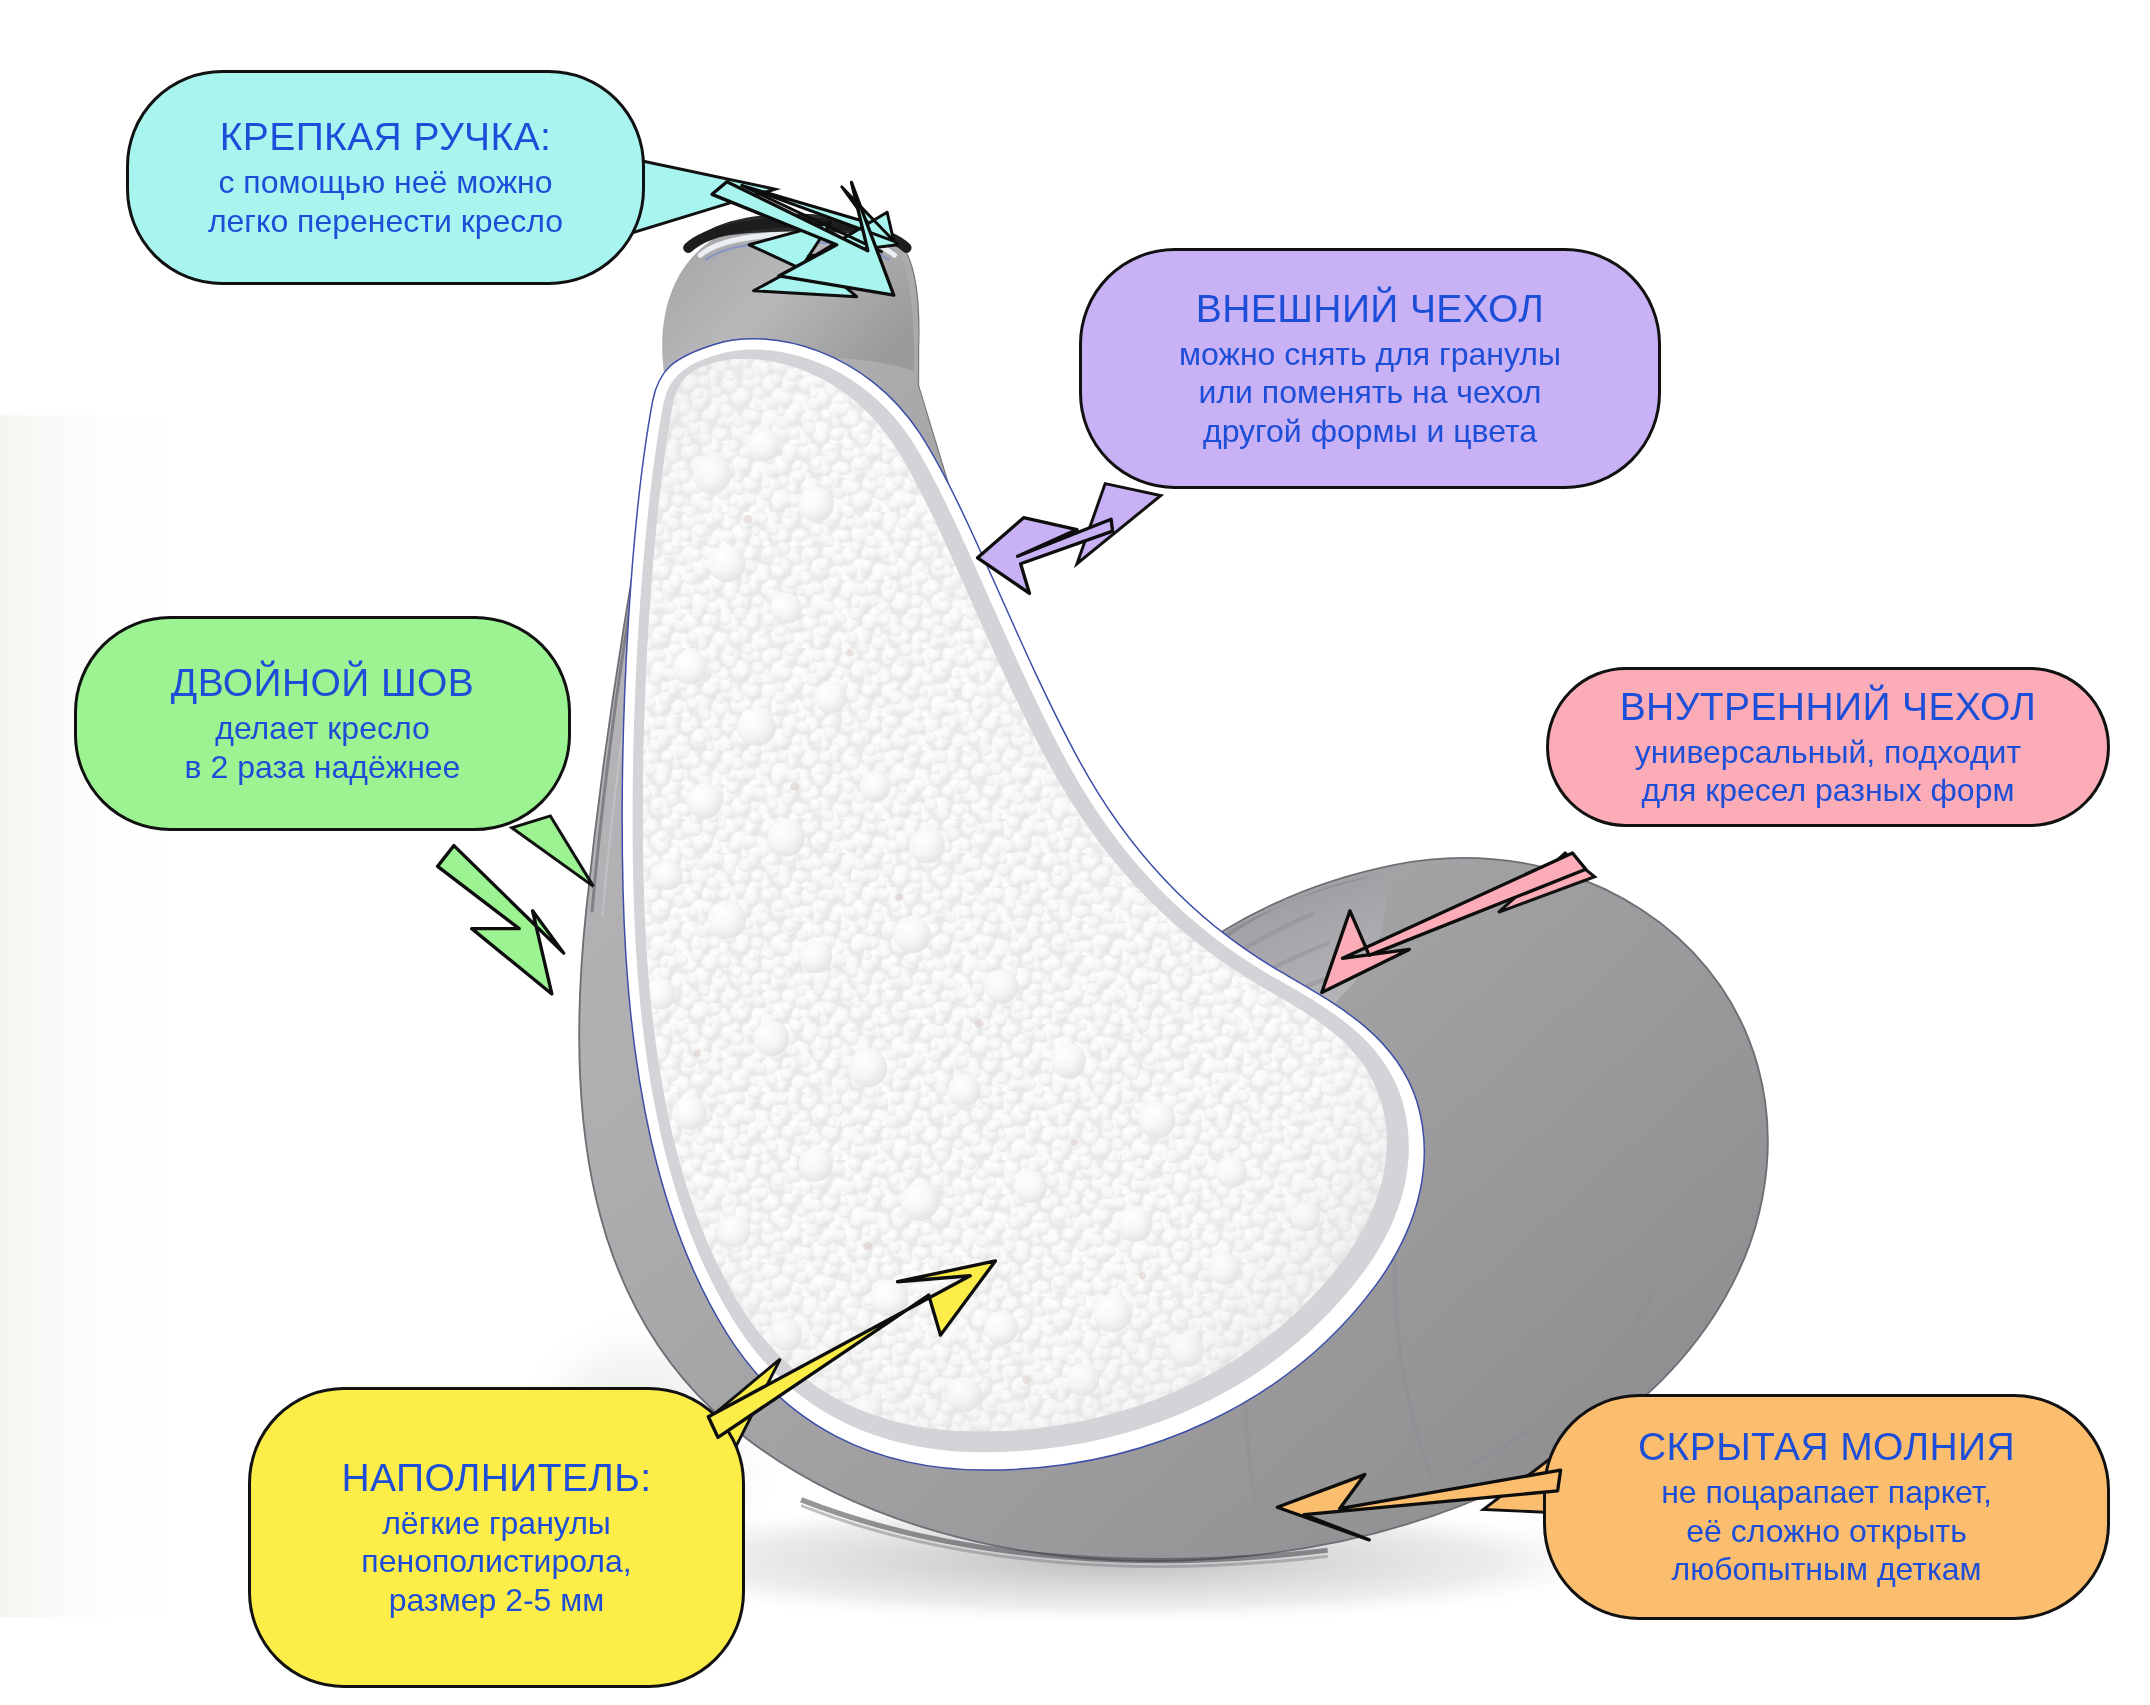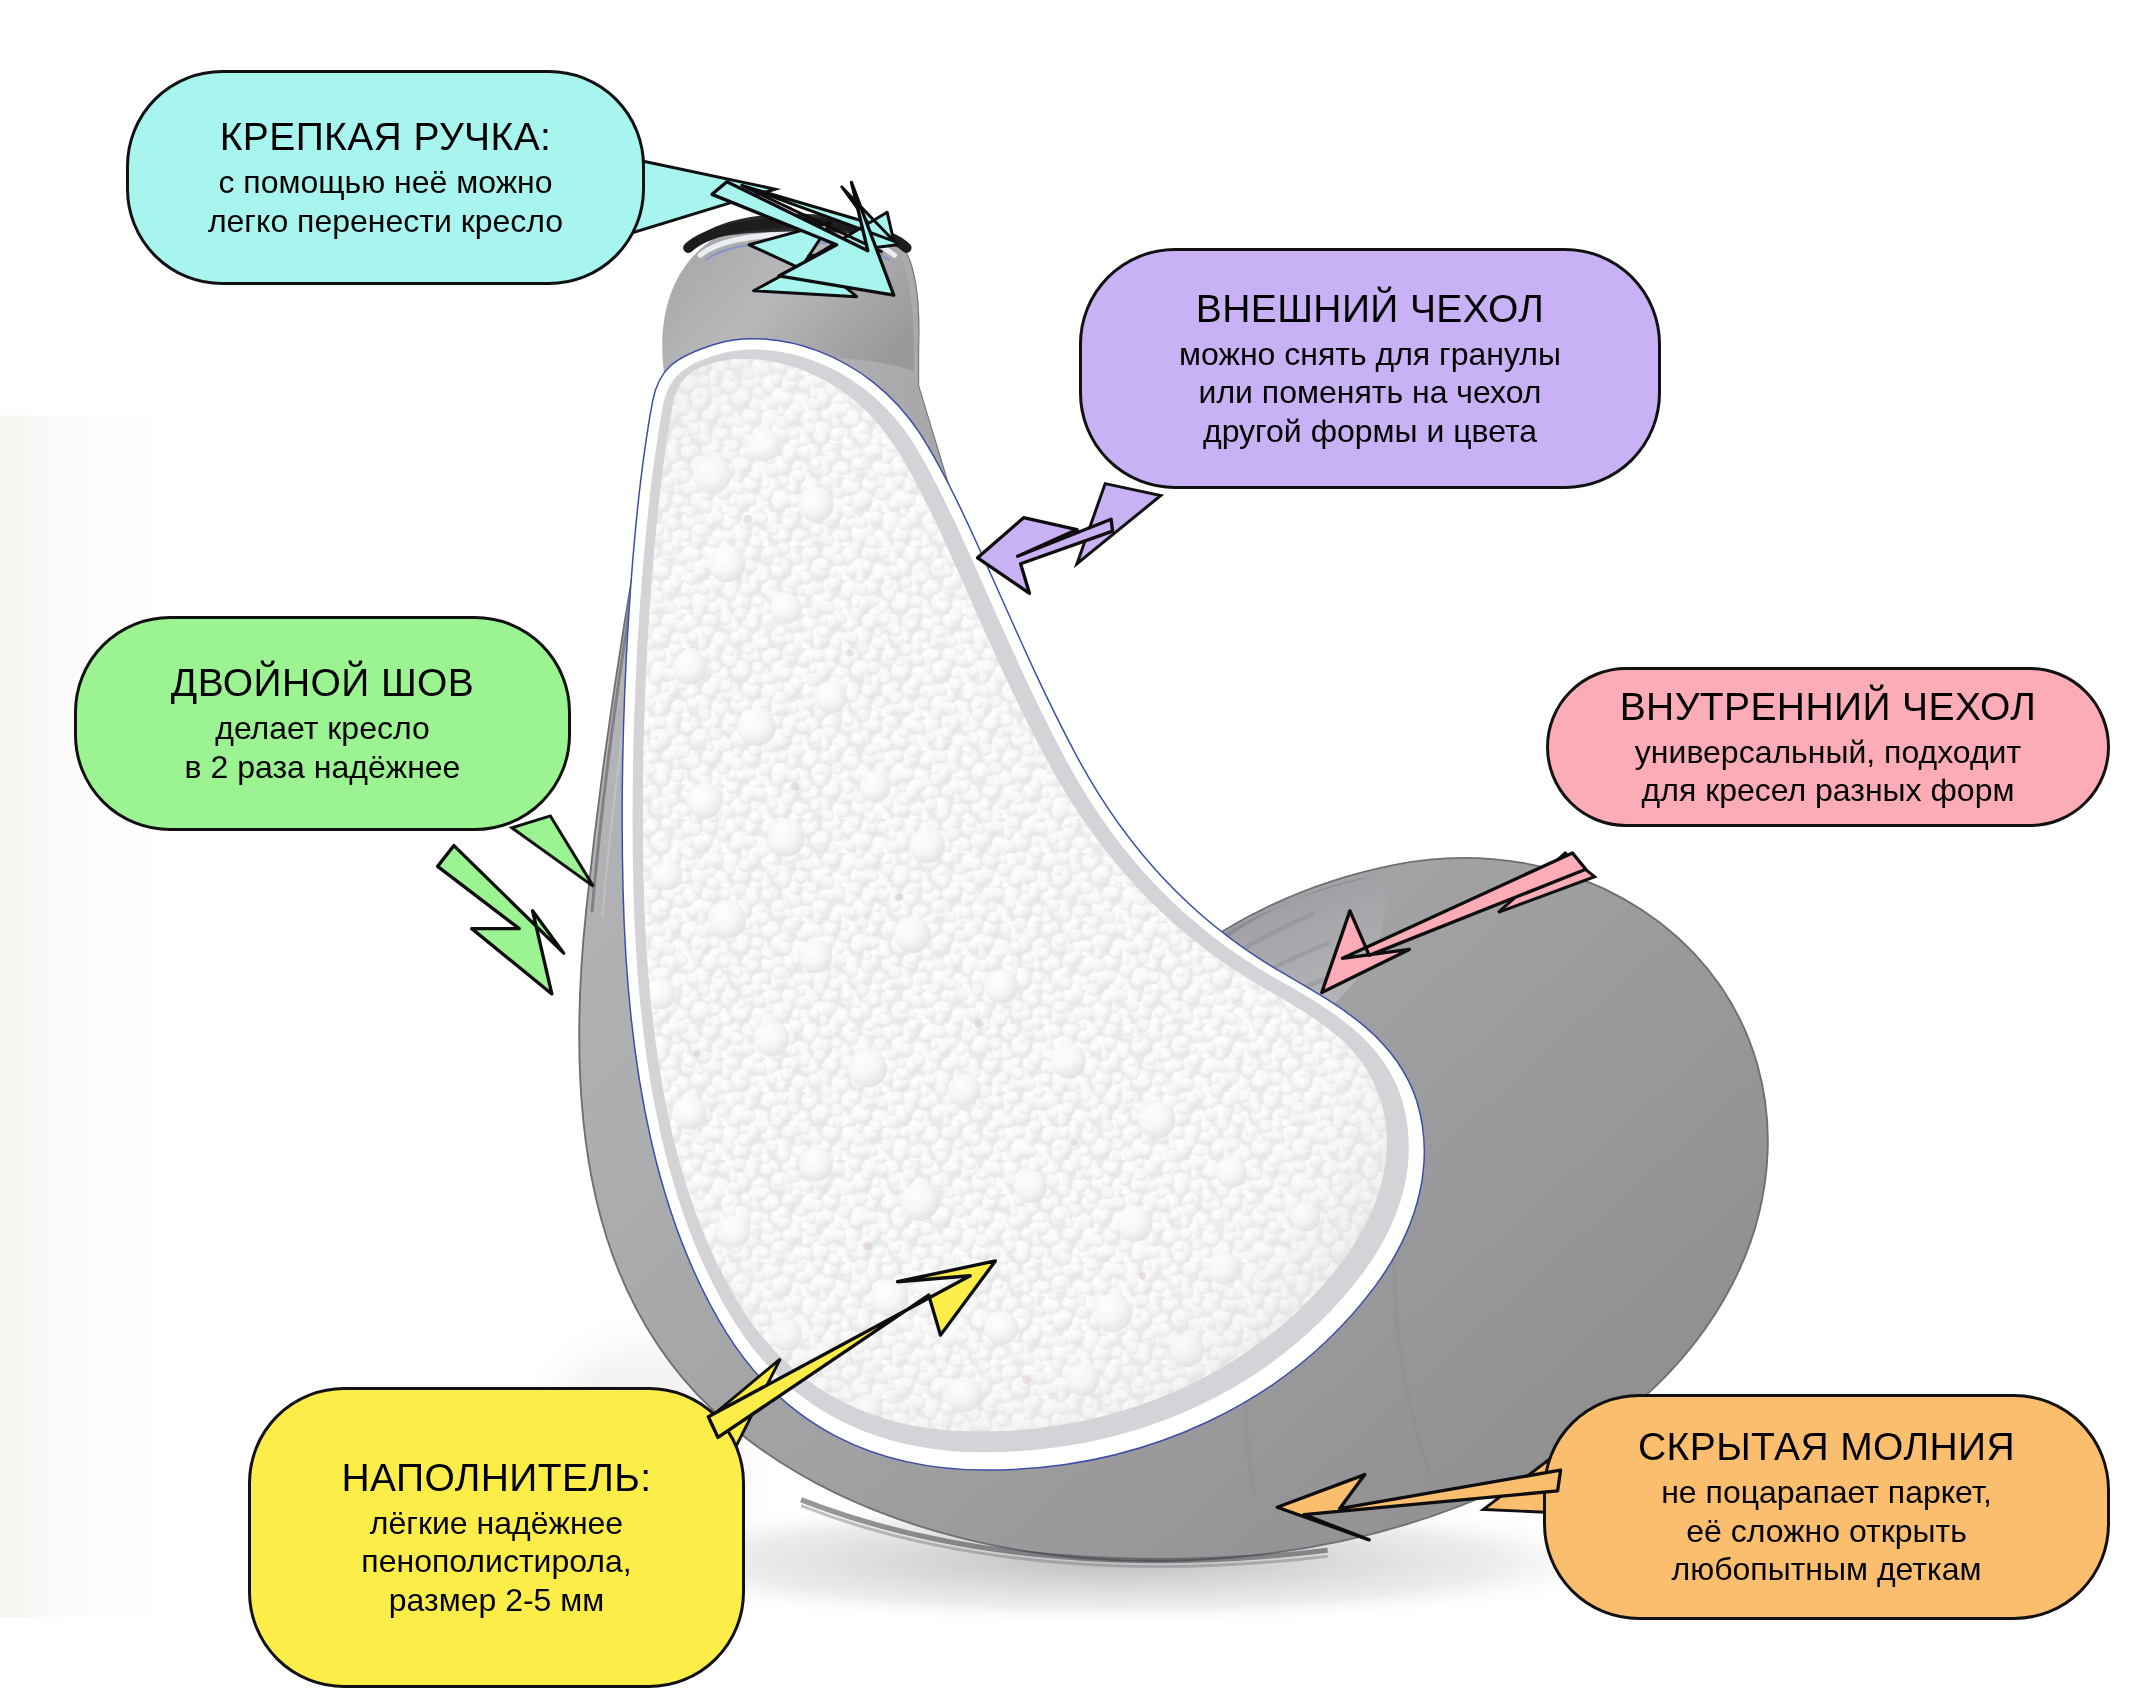--- a/index.html
+++ b/index.html
@@ -7,21 +7,21 @@
        font-family:"Liberation Sans",sans-serif;background:#fff;}
 
   #stage{position:absolute;left:0;top:0;width:2151px;height:1706px;background:#ffffff;}
 
   
   #chair-art{position:absolute;left:0;top:0;width:2151px;height:1706px;}
 
   
   .callout{position:absolute;box-sizing:border-box;
            border:3px solid #111111;border-radius:96px;
-           text-align:center;color:#000000;
+           text-align:center;color:#1d4ed8;
            display:flex;flex-direction:column;justify-content:center;
            align-items:center;padding:12px 22px;z-index:40;}
   .callout .ttl{font-size:39px;letter-spacing:0.4px;line-height:1.12;white-space:nowrap;}
   .callout .sub{font-size:32px;line-height:1.20;white-space:nowrap;}
 
   #c-handle{left:126px;  top:70px;   width:519px; height:215px; background:#A8F5F0;}
   #c-outer {left:1079px; top:248px;  width:582px; height:241px; background:#C9B1F5;}
   #c-seam  {left:74px;  top:616px;  width:497px; height:215px; background:#9CF391;}
   #c-inner {left:1546px; top:667px;  width:564px; height:160px; background:#FBACB6;}
   #c-fill  {left:248px;  top:1387px; width:497px; height:301px; background:#FCED49;}
@@ -419,21 +419,21 @@
   </div>
 
   <div class="callout" id="c-inner">
     <div class="ttl">ВНУТРЕННИЙ ЧЕХОЛ</div>
     <div class="sub">универсальный, подходит</div>
     <div class="sub">для кресел разных форм</div>
   </div>
 
   <div class="callout" id="c-fill">
     <div class="ttl">НАПОЛНИТЕЛЬ:</div>
-    <div class="sub">лёгкие надёжнее</div>
+    <div class="sub">лёгкие гранулы</div>
     <div class="sub">пенополистирола,</div>
     <div class="sub">размер 2-5 мм</div>
   </div>
 
   <div class="callout" id="c-zip">
     <div class="ttl">СКРЫТАЯ МОЛНИЯ</div>
     <div class="sub">не поцарапает паркет,</div>
     <div class="sub">её сложно открыть</div>
     <div class="sub">любопытным деткам</div>
   </div>

